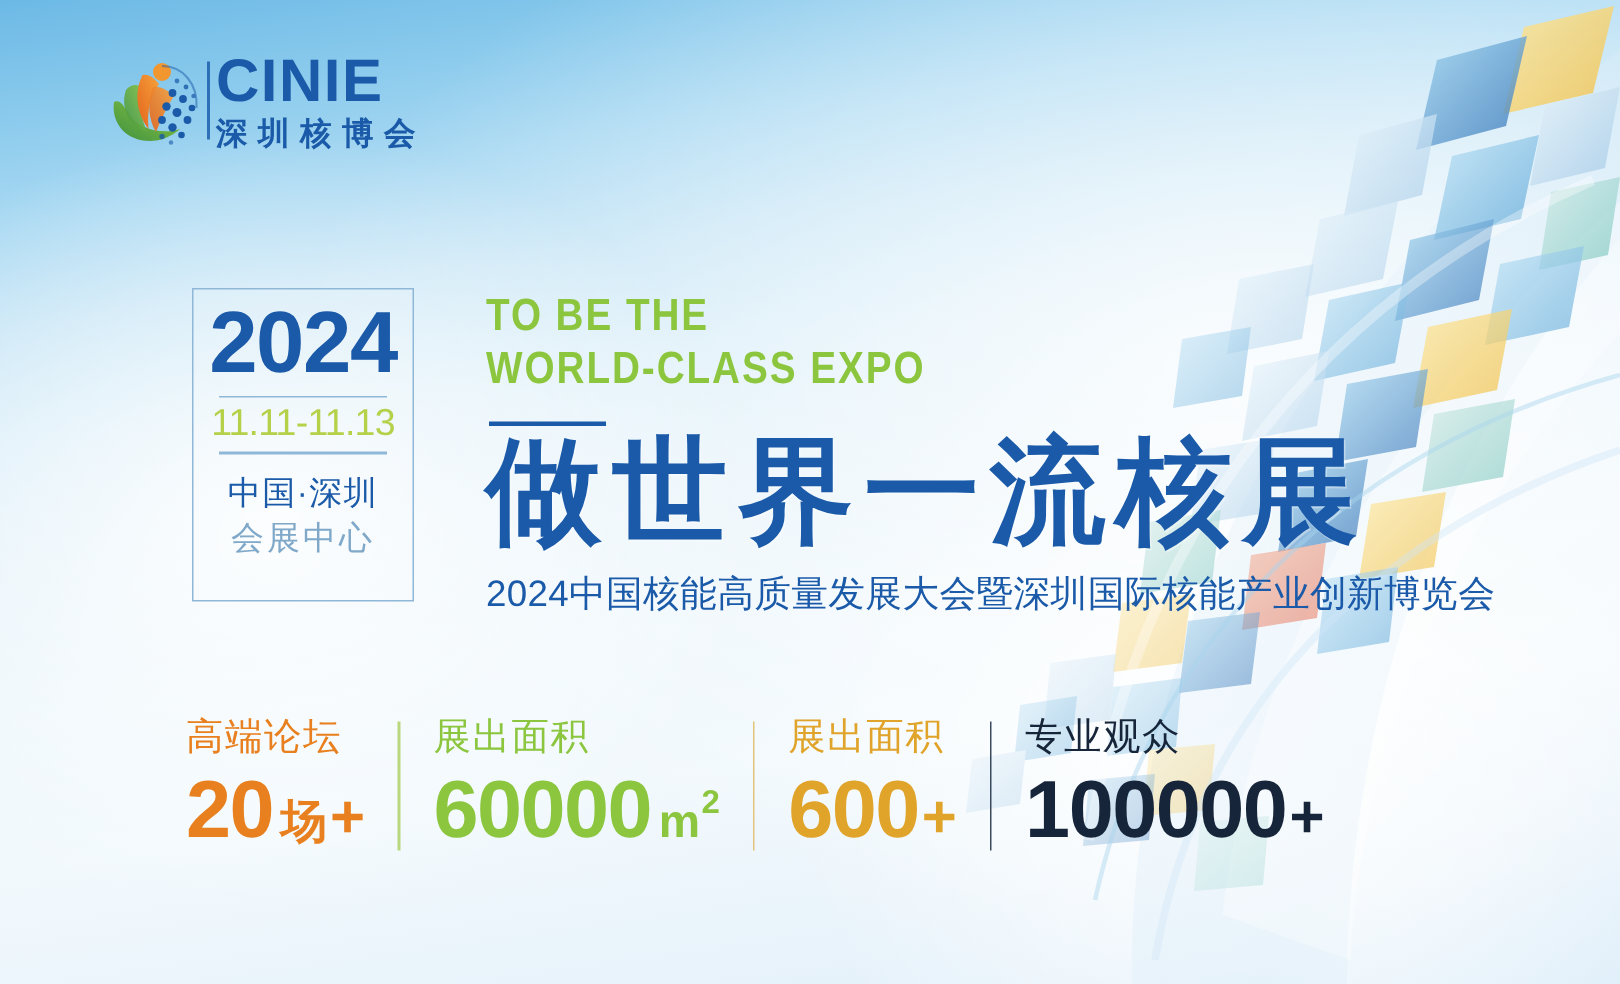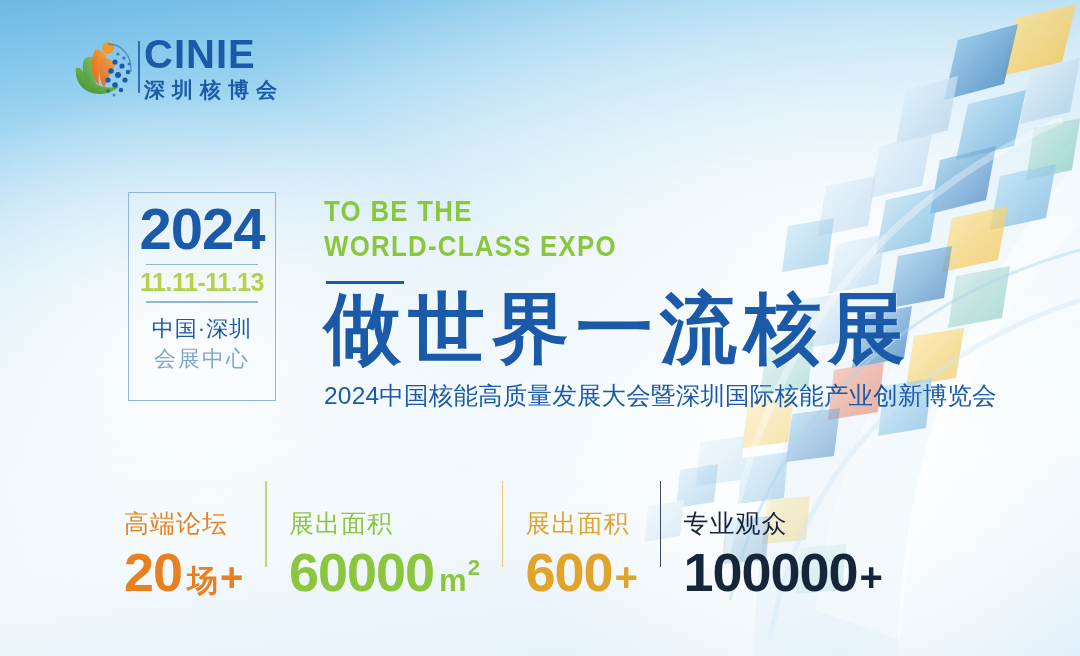--- a/index.html
+++ b/index.html
@@ -72,21 +72,21 @@
     display:flex;flex-direction:column;align-items:center;justify-content:flex-start;
     padding-top:6px;box-sizing:border-box;
     background:rgba(255,255,255,0.12);
   }
   .year{
     font-size:58px;font-weight:bold;color:#1a5aa8;letter-spacing:-1px;line-height:1.05;
     font-family:"Liberation Sans","DejaVu Sans",sans-serif;
   }
   .rule{width:112px;height:1.5px;background:#8fb8d8;margin:4px 0 3px;}
   .dates{
-    font-size:25px;color:#b5d14a;font-weight:bold;letter-spacing:-0.5px;line-height:1.15;
+    font-size:25px;color:#b5d14a;font-weight:normal;letter-spacing:-0.5px;line-height:1.15;
   }
   .city{
     font-size:22px;color:#1a5aa8;letter-spacing:1px;margin-top:9px;line-height:1.25;font-weight:500;
   }
   .venue{
     font-size:22px;color:#7fa8c9;letter-spacing:2px;margin-top:3px;line-height:1.25;
   }
 
   
   .title-block{position:absolute;left:296px;top:193px;margin-left:28px;}
@@ -103,21 +103,21 @@
   }
   .cn-sub{
     font-size:24.5px;color:#1a5aa8;letter-spacing:0.2px;margin-top:10px;white-space:nowrap;
     font-weight:500;
   }
 
   
   .stats{
     position:absolute;left:124px;top:478px;display:flex;align-items:flex-start;
   }
-  .stat{display:flex;flex-direction:column;margin-top:32px;}
+  .stat{display:flex;flex-direction:column;}
   .stat-label{font-size:25px;letter-spacing:1px;line-height:1.1;white-space:nowrap;}
   .stat-value{
     margin-top:7px;display:flex;align-items:baseline;white-space:nowrap;line-height:1;
   }
   .stat-num{font-size:54px;font-weight:bold;letter-spacing:-1px;
     font-family:"Liberation Sans","DejaVu Sans",sans-serif;}
   .stat-unit{font-size:31px;font-weight:bold;margin-left:5px;}
   .stat-plus{font-size:40px;font-weight:bold;margin-left:2px;}
   .sup{font-size:22px;vertical-align:super;font-weight:bold;margin-left:1px;position:relative;top:-16px;}
 

